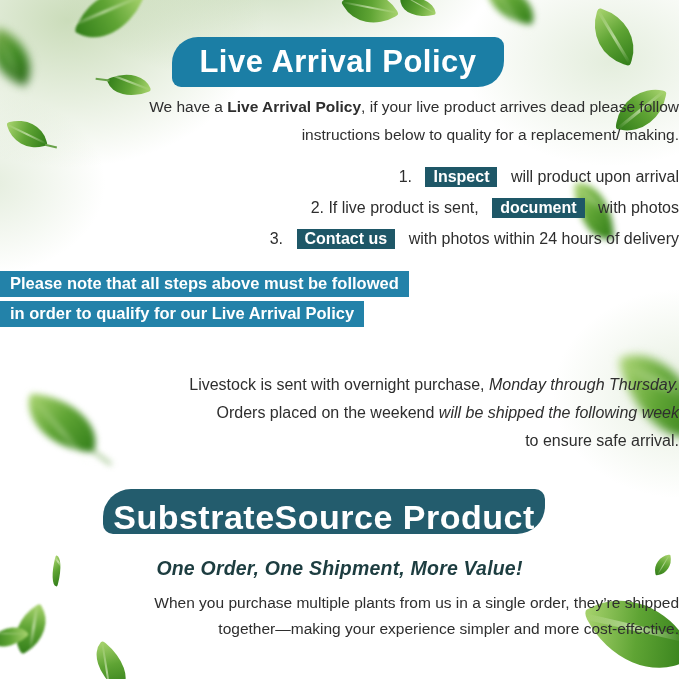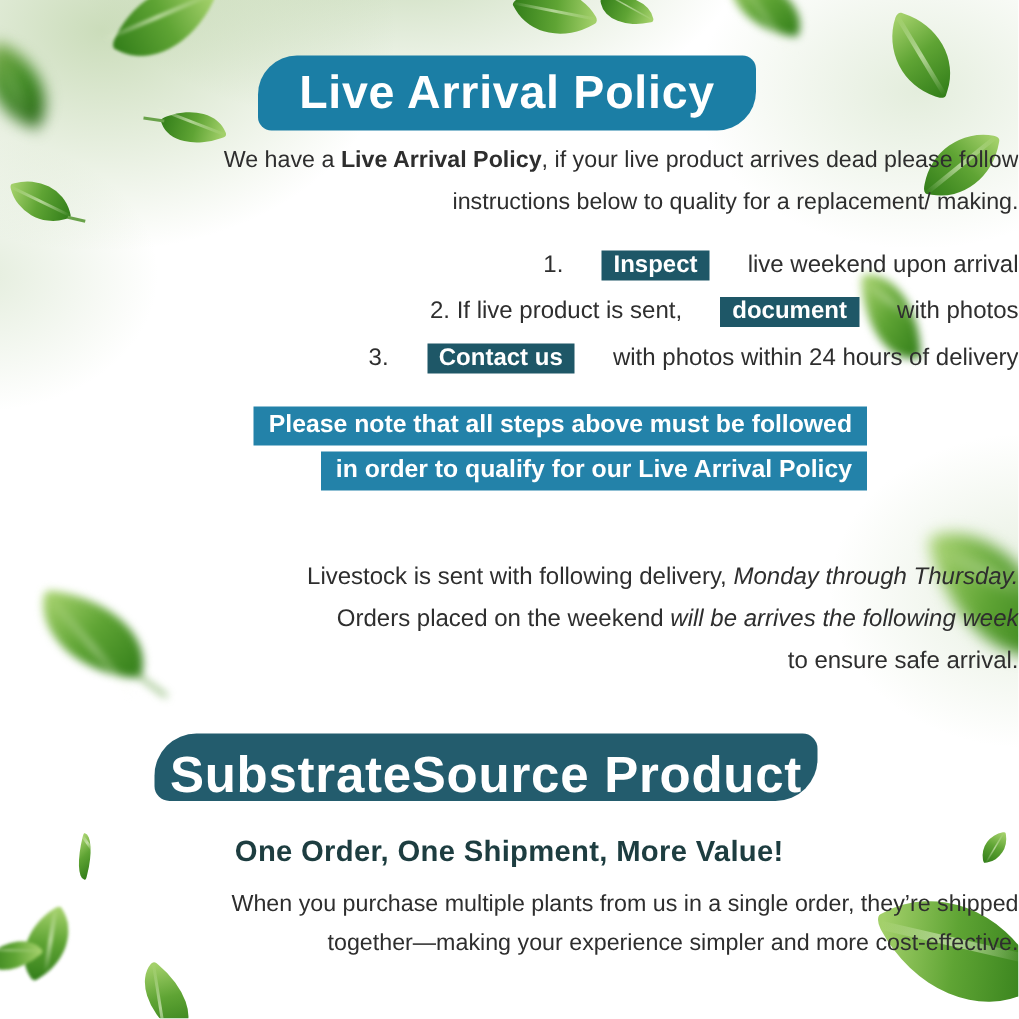--- a/index.html
+++ b/index.html
@@ -27,28 +27,28 @@
   
   .banner{position:absolute;text-align:center;color:#fff;font-weight:bold;letter-spacing:.5px;}
   .banner1{left:172px;top:37px;width:332px;height:50px;line-height:50px;font-size:31px;
            background:#1b7ea5;border-radius:26px 9px 26px 9px;}
   .banner2{left:103px;top:489px;width:442px;height:45px;line-height:57px;font-size:34px;
            background:#235c6d;border-radius:28px 10px 28px 10px;}
   
   .cline{white-space:nowrap;text-align:right;}
   .intro{position:absolute;left:0;top:93px;width:679px;font-size:15.5px;line-height:28px;}
   .steps{position:absolute;left:0;top:161px;width:679px;font-size:16px;line-height:31px;}
-  .hl{background:#1e5767;color:#fff;font-weight:bold;padding:1px 8px 2px;margin:0 21px;}
-  .note{position:absolute;left:0;top:269px;width:578px;text-align:right;font-size:16.5px;}
+  .hl{background:#1e5767;color:#fff;font-weight:bold;padding:1px 8px 2px;margin:0 9px;}
+  .note{position:absolute;left:0;top:269px;width:638px;text-align:left;font-size:16.5px;}
   .note .nline{display:inline-block;background:#2382a9;color:#fff;font-weight:bold;
                padding:3px 10px 4px;margin:2px 0;white-space:nowrap;}
   .shipping{position:absolute;left:0;top:371px;width:679px;font-size:16px;line-height:28px;}
   .it{font-style:italic;}
   .value-heading{position:absolute;left:0;top:557px;width:679px;text-align:center;
-                 font-size:19.5px;font-weight:bold;color:#1d3d40;letter-spacing:.2px;}
+                 font-size:19.5px;font-weight:bold;color:#1d3d40;letter-spacing:.2px;font-style:italic;}
   .bottom-para{position:absolute;left:0;top:590px;width:679px;font-size:15.5px;line-height:26px;}
 </style>
 </head>
 <body>
 
 <div class="canvas">
 
   <span class="leaf b1" style="left:78px;top:-10px;width:62px;height:48px;transform:rotate(116deg);"></span>
   <span class="leaf dark b5" style="left:-14px;top:36px;width:50px;height:42px;transform:rotate(25deg);"></span>
   <span class="leaf stemmed" style="left:110px;top:72px;width:38px;height:26px;transform:rotate(160deg);"></span>
@@ -71,33 +71,33 @@
   <div class="banner banner1">
     <span>Live Arrival Policy</span>
   </div>
 
   <div class="intro">
     <div class="cline"><span>We have a </span><b>Live Arrival Policy</b><span>, if your live product arrives dead please follow</span></div>
     <div class="cline">instructions below to quality for a replacement/ making.</div>
   </div>
 
   <div class="steps">
-    <div class="cline"><span>1.</span> <span class="hl">Inspect</span><span> live weekend upon arrival</span></div>
+    <div class="cline"><span>1.</span> <span class="hl">Inspect</span><span> will product upon arrival</span></div>
     <div class="cline"><span>2.</span> <span>If live product is sent, </span><span class="hl">document</span><span> with photos</span></div>
     <div class="cline"><span>3.</span> <span class="hl">Contact us</span><span> with photos within 24 hours of delivery</span></div>
   </div>
 
   <div class="note">
     <span class="nline">Please note that all steps above must be followed</span><br>
     <span class="nline">in order to qualify for our Live Arrival Policy</span>
   </div>
 
   <div class="shipping">
-    <div class="cline"><span>Livestock is sent with following delivery, </span><span class="it">Monday through Thursday.</span></div>
-    <div class="cline"><span>Orders placed on the weekend </span><span class="it">will be arrives the following week</span></div>
+    <div class="cline"><span>Livestock is sent with overnight purchase, </span><span class="it">Monday through Thursday.</span></div>
+    <div class="cline"><span>Orders placed on the weekend </span><span class="it">will be shipped the following week</span></div>
     <div class="cline">to ensure safe arrival.</div>
   </div>
 
   <div class="banner banner2">
     <span>SubstrateSource Product</span>
   </div>
 
   <div class="value-heading">One Order, One Shipment, More Value!</div>
   <div class="bottom-para">
     <div class="cline">When you purchase multiple plants from us in a single order, they’re shipped</div>

